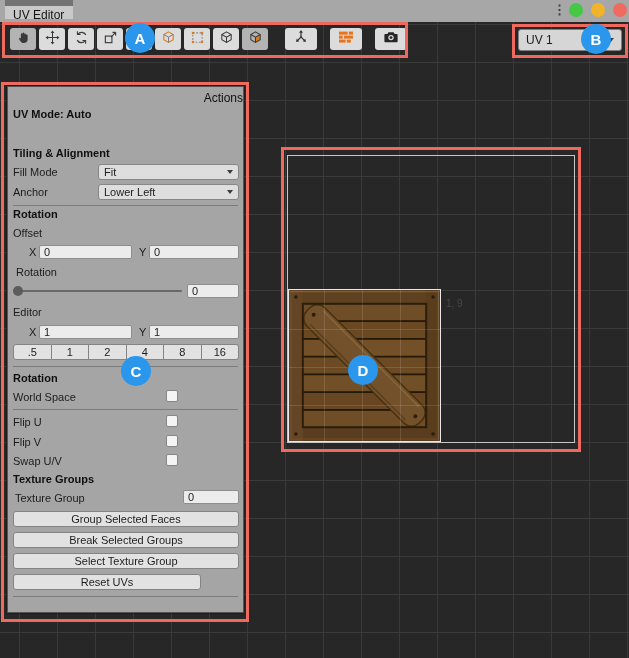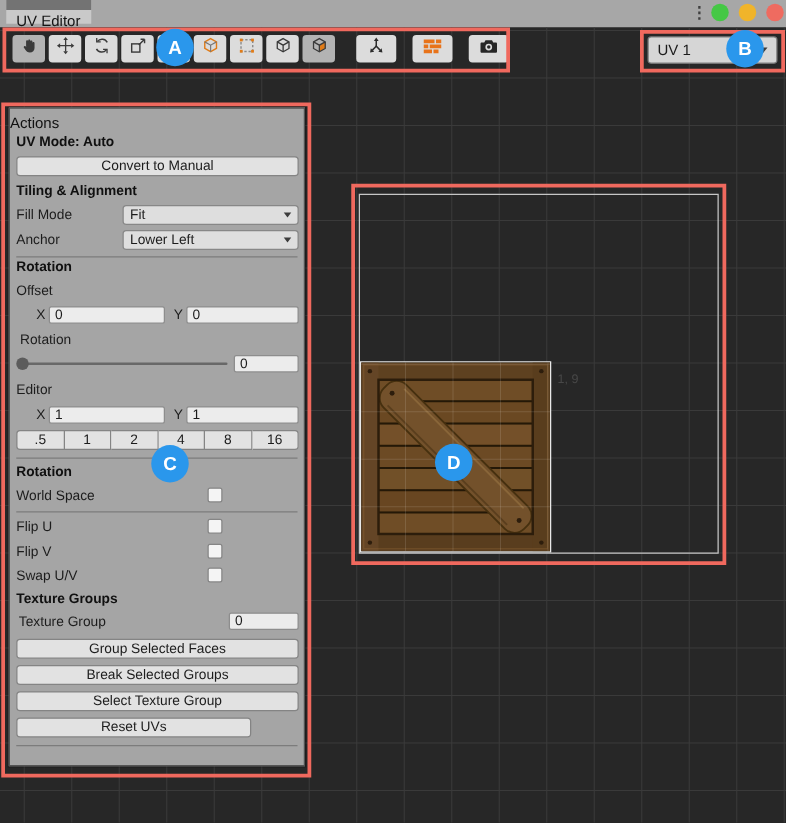--- a/index.html
+++ b/index.html
@@ -2,21 +2,21 @@
 <html><head>
 <meta charset="utf-8">
 <style>
   * { margin:0; padding:0; box-sizing:border-box; }
   html,body { width:629px; height:658px; }
   body { font-family:"Liberation Sans", sans-serif; position:relative; overflow:hidden; background:#272727; }
 
   
   .titlebar { position:absolute; left:0; top:0; width:629px; height:22px; background:#a7a7a7; }
   .tab { position:absolute; left:5px; top:0; width:68px; height:19px; background:#c9c9c9;
-         border-top:8px solid #737373; font-size:12px; color:#141414; line-height:19px; padding-left:8px; }
+         border-top:6px solid #737373; font-size:12px; color:#141414; line-height:19px; padding-left:8px; }
   .win-menu { position:absolute; top:2px; left:553px; color:#3f3f3f; font-size:13px; font-weight:bold; letter-spacing:0; }
   .dot { position:absolute; top:3px; width:14px; height:14px; border-radius:50%; }
 
   
   .canvas { position:absolute; left:0; top:22px; width:629px; height:636px; background:#272727;
     background-image:
       linear-gradient(to right, #3a3a3a 1px, transparent 1px),
       linear-gradient(to bottom, #3a3a3a 1px, transparent 1px);
     background-size:38px 38px; background-position:19px 2px; }
 
@@ -27,21 +27,21 @@
   .tbtn.wide { width:32px; }
   .uv-select { position:absolute; left:518px; top:7px; width:104px; height:22px; background:#d6d6d6;
           border:1px solid #7f7f7f; border-radius:3px; font-size:12px; color:#1b1b1b; line-height:20px; padding-left:7px; }
   .uv-select .arr { position:absolute; right:7px; top:8px; width:0; height:0;
           border-left:4px solid transparent; border-right:4px solid transparent; border-top:5px solid #3c3c3c; }
 
   
   .panel { position:absolute; left:7px; top:64px; width:237px; height:527px; background:#a5a5a5;
            border:1px solid #545454; box-shadow:0 0 0 1px rgba(0,0,0,.25); font-size:11px; color:#1c1c1c; }
   .panel .abs { position:absolute; }
-  .ptitle { left:0; right:0; top:4px; text-align:left; font-size:12px; color:#111; }
+  .ptitle { left:0; right:0; top:4px; text-align:right; font-size:12px; color:#111; }
   .bold { font-weight:bold; color:#101010; }
   .pbtn { background:#e2e2e2; border:1px solid #848484; border-radius:3px; height:16px;
           text-align:center; font-size:11px; color:#1c1c1c; line-height:14px; }
   .drop { background:#dedede; border:1px solid #878787; border-radius:3px; height:16px;
           font-size:11px; line-height:14px; padding-left:5px; position:absolute; }
   .drop .arr { position:absolute; right:5px; top:5px; width:0; height:0;
           border-left:3.5px solid transparent; border-right:3.5px solid transparent; border-top:4.5px solid #3c3c3c; }
   .tfield { background:#ececec; border:1px solid #8d8d8d; border-radius:2px; height:14px;
           font-size:11px; line-height:12px; padding-left:4px; position:absolute; }
   .divider { height:1px; background:#7c7c7c; left:5px; right:5px; position:absolute; }
@@ -266,21 +266,20 @@
       </g>
     </svg>
     <div class="crate-grid"></div>
   </div>
 
   <div class="coord-label">1, 9</div>
 
   <div class="panel">
     <div class="abs ptitle">Actions</div>
     <div class="abs bold" style="left:5px;top:21px">UV Mode: Auto</div>
-    <div class="abs pbtn" style="left:5px;top:38px;width:226px">Convert to Manual</div>
 
     <div class="abs bold" style="left:5px;top:60px">Tiling &amp; Alignment</div>
     <div class="abs" style="left:5px;top:79px">Fill Mode</div>
     <div class="drop" style="left:90px;top:77px;width:141px">
       <span>Fit</span>
       <span class="arr"></span>
     </div>
     <div class="abs" style="left:5px;top:99px">Anchor</div>
     <div class="drop" style="left:90px;top:97px;width:141px">
       <span>Lower Left</span>

